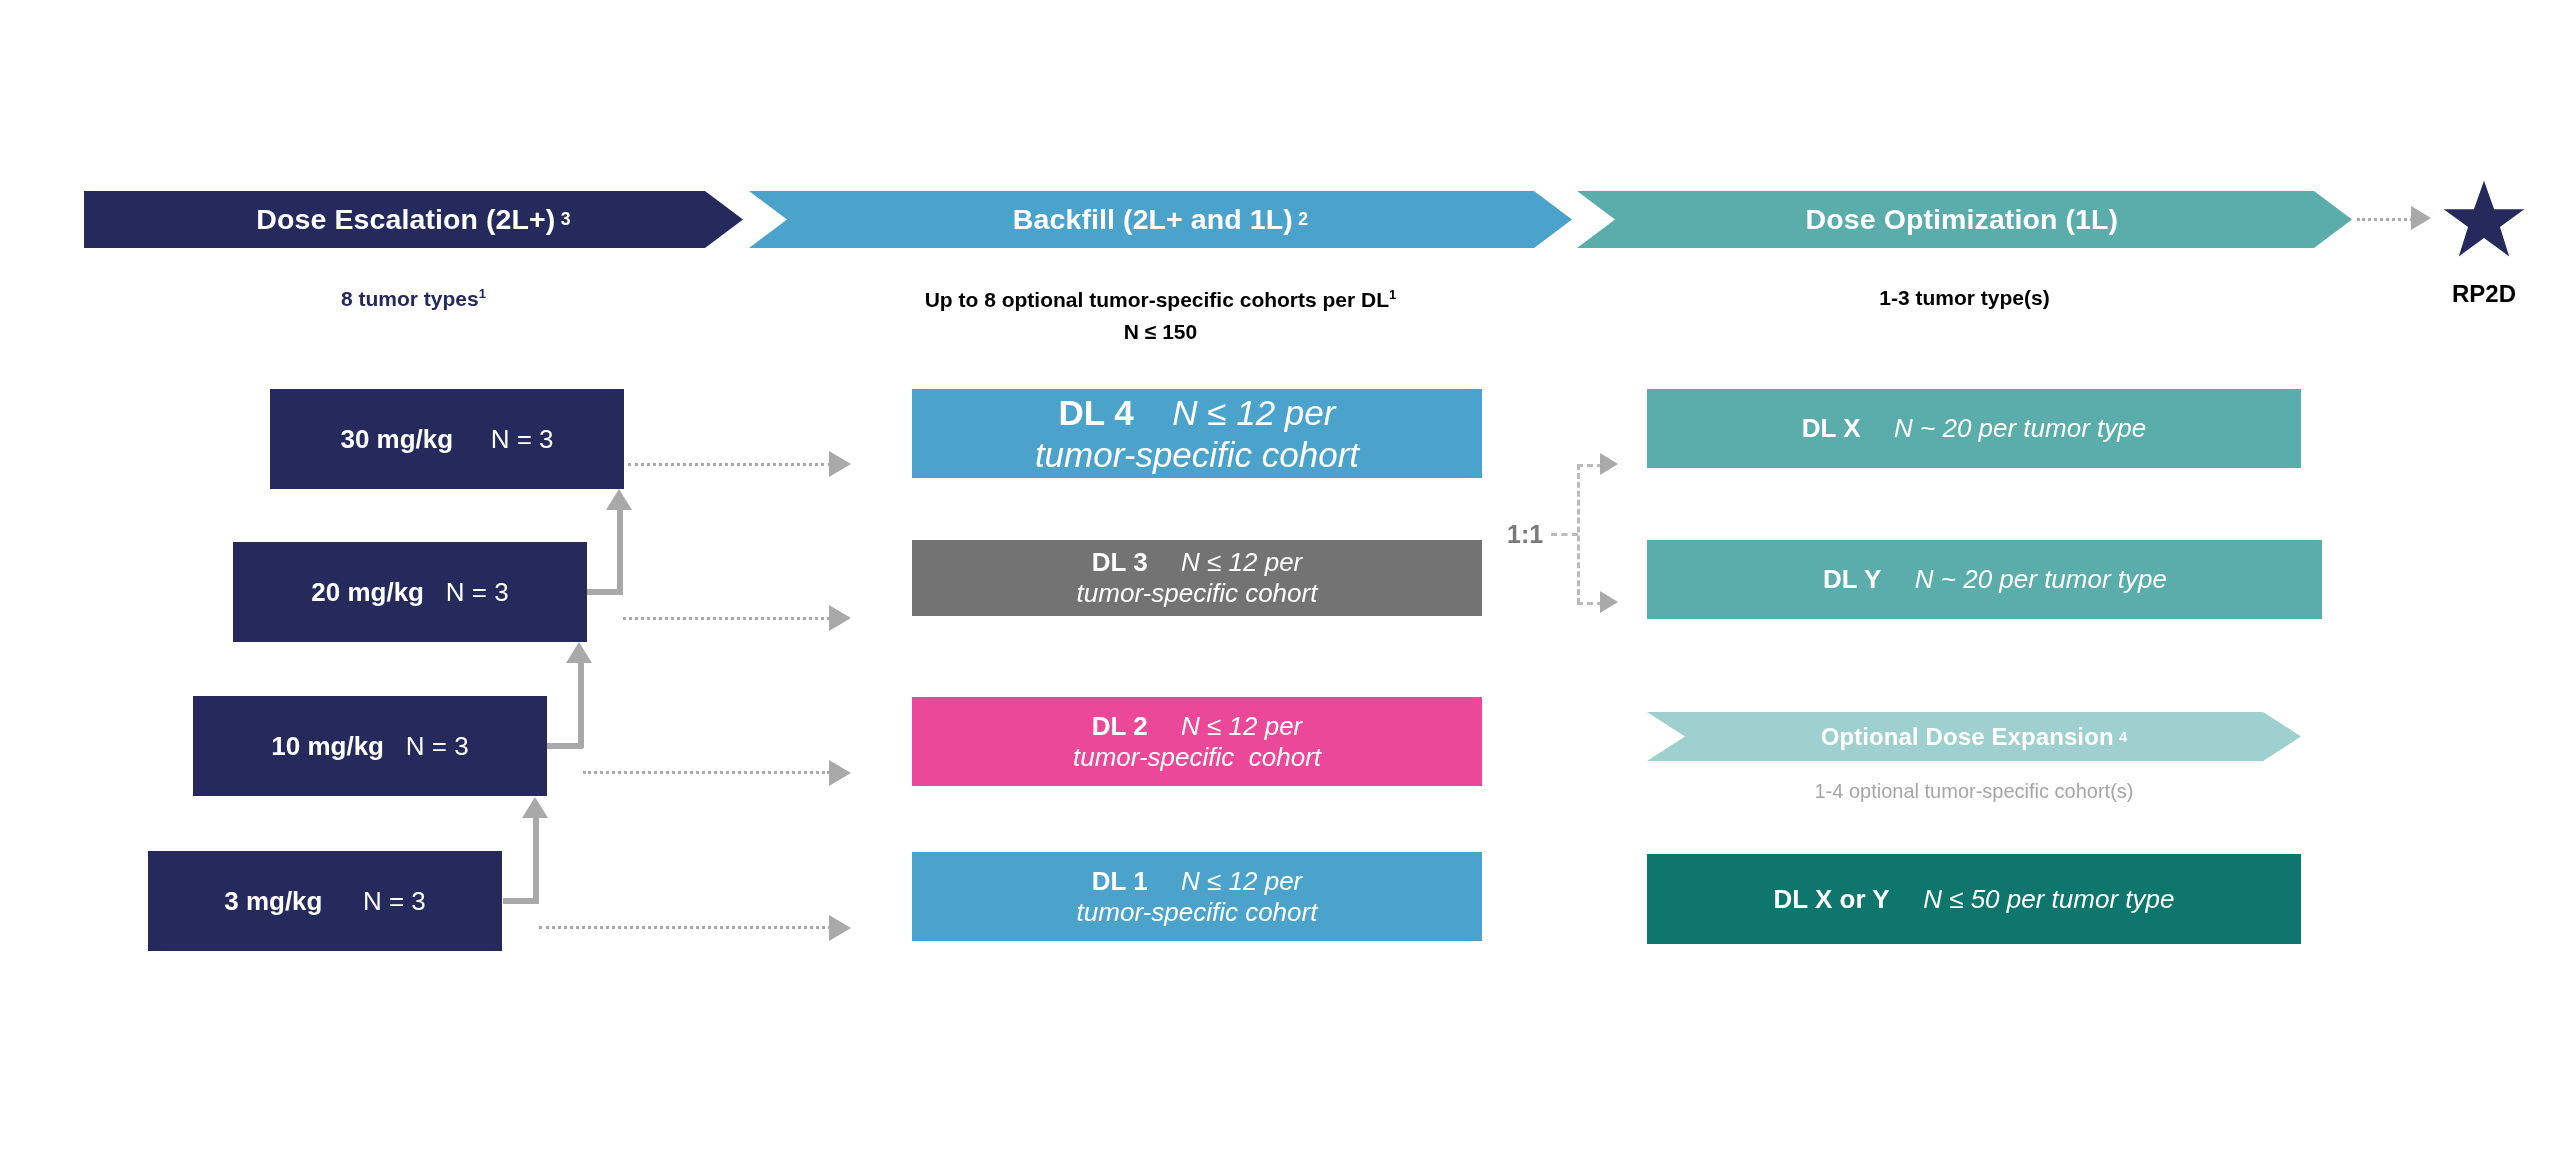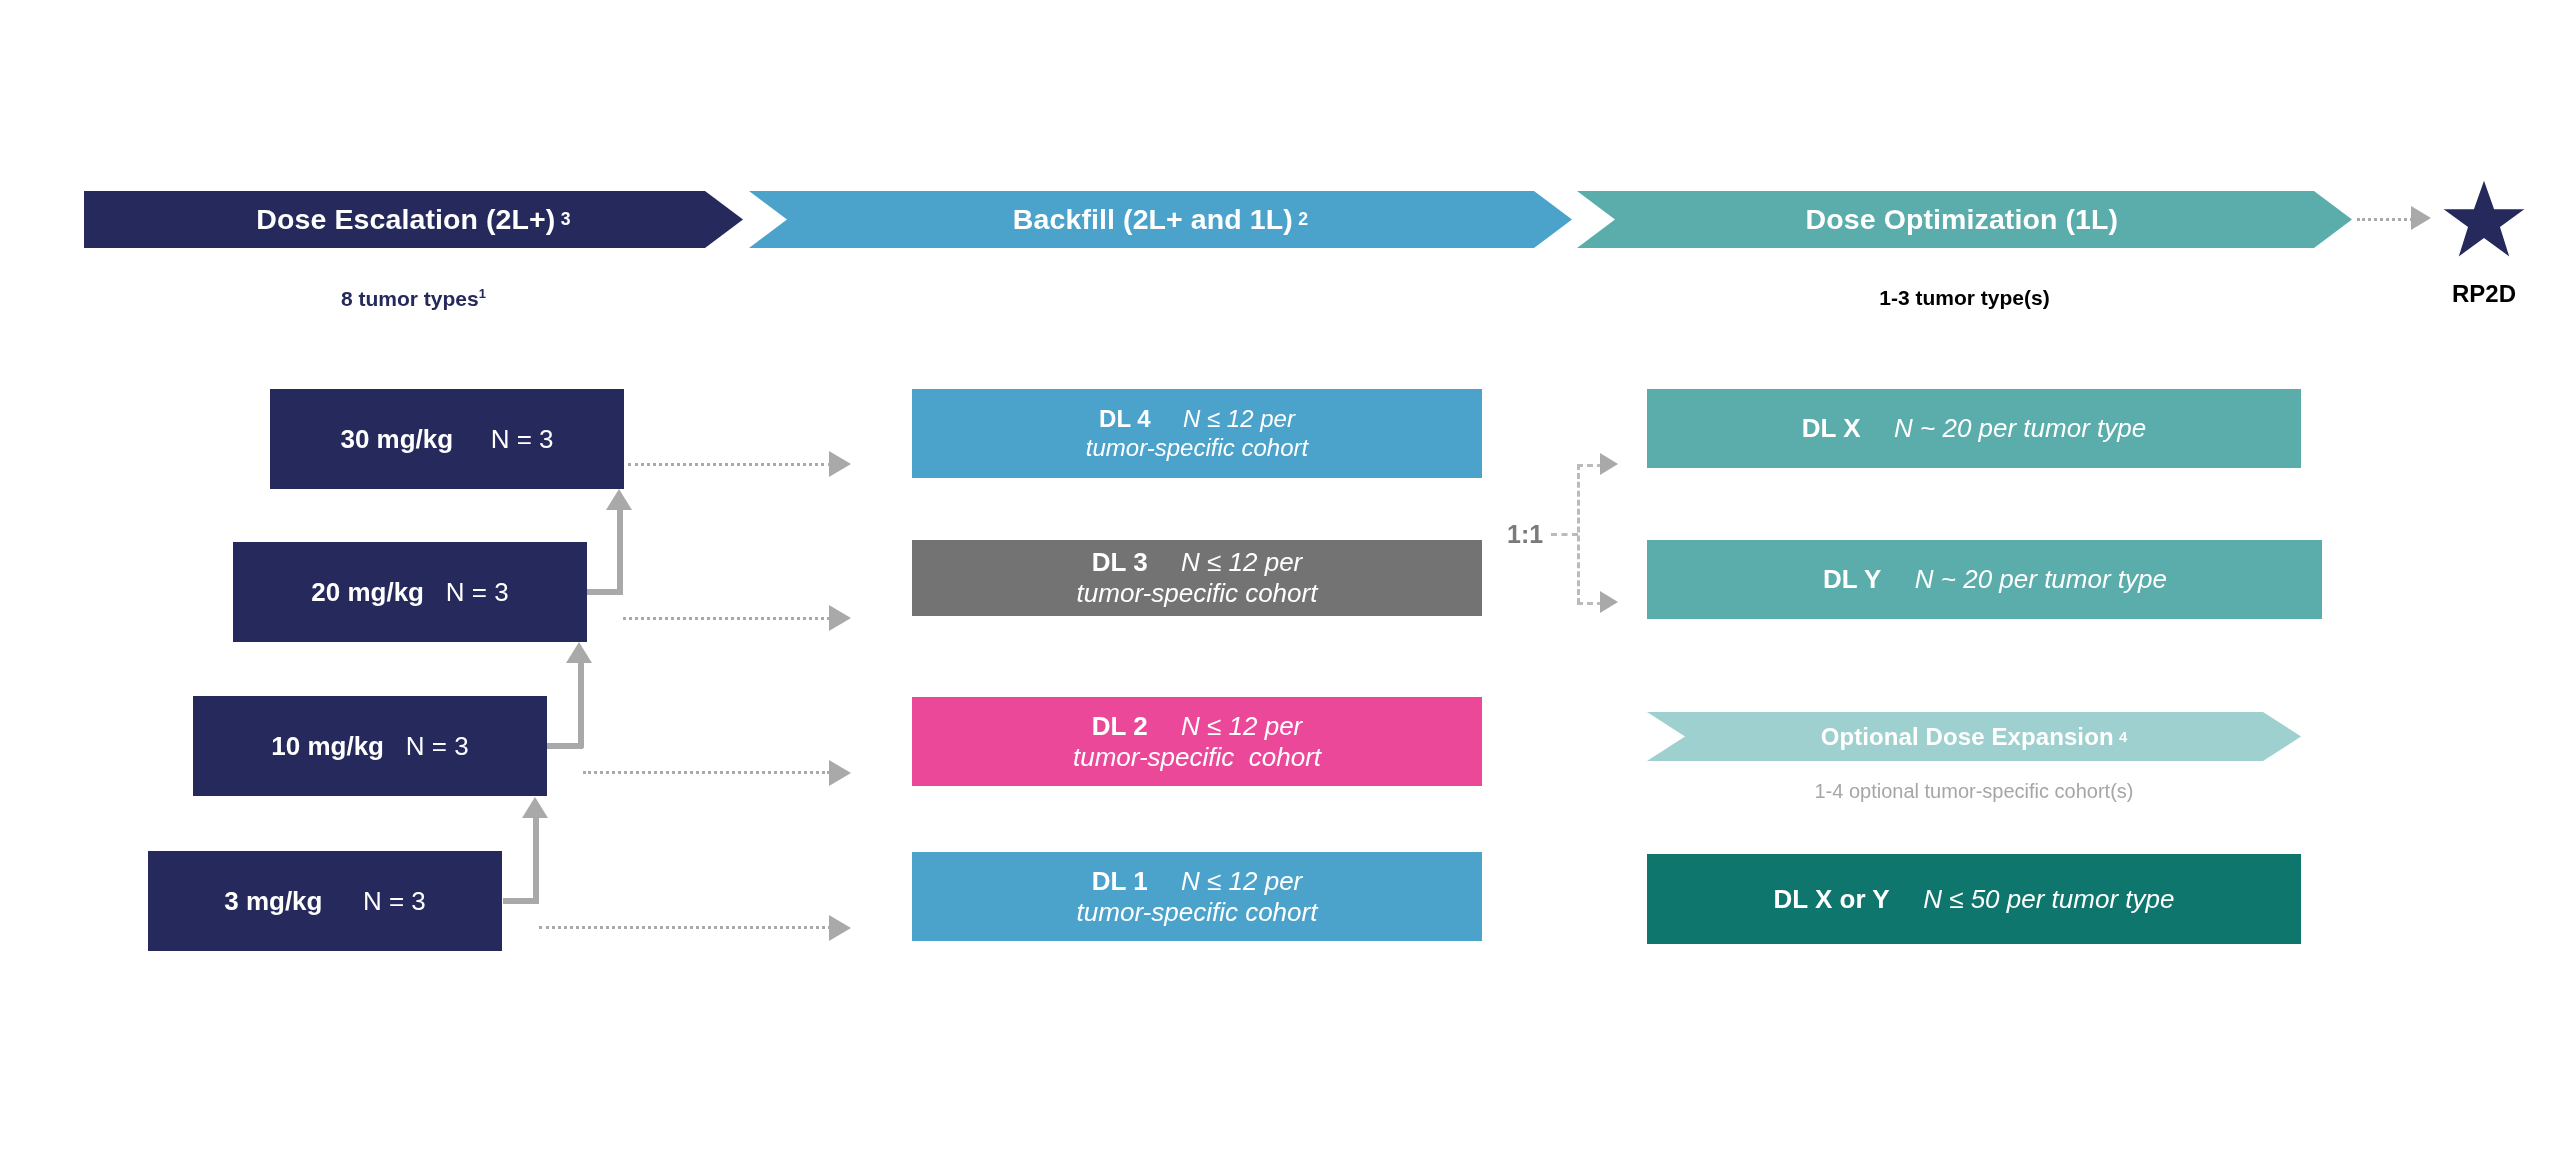--- a/index.html
+++ b/index.html
@@ -81,20 +81,24 @@
 
   <svg class="star" viewBox="0 0 100 95" style="left:2442px;top:179px;width:84px;height:80px;">
     <polygon points="50,2 62,36 98,36 69,57 80,92 50,70 20,92 31,57 2,36 38,36" fill="#25295B"></polygon>
   </svg>
   <div class="rp2d" style="left:2442px;top:280px;width:84px;font-size:24px;">RP2D</div>
 
   <div class="cap" style="left:84px;top:286px;width:659px;font-size:21px;color:#25295B;">
     <span>8 tumor types</span><span class="sup">1</span>
   </div>
 
+  <div class="cap" style="left:749px;top:286px;width:823px;font-size:21px;color:#000;line-height:1.35;white-space:normal;">
+    <span>Up to 8 optional tumor-specific cohorts per DL</span><span class="sup">1</span>
+    <div style="margin-top:3.2px;">N ≤ 150</div>
+  </div>
 
   <div class="cap" style="left:1577px;top:286px;width:775px;font-size:21px;color:#000;">
     <span>1-3 tumor type(s)</span>
   </div>
 
   <div class="box" style="left:270px;top:389px;width:354px;height:100px;background:#25295B;font-size:26px;">
     <div>
       <span class="b">30 mg/kg</span>
       <span style="display:inline-block;width:23px;"></span>
       <span>N = 3</span>
@@ -142,21 +146,21 @@
 
   <div class="dotline" style="left:623px;top:617px;width:207px;"></div>
   <div class="arrowR" style="left:829px;top:605px;"></div>
 
   <div class="dotline" style="left:583px;top:771px;width:247px;"></div>
   <div class="arrowR" style="left:829px;top:760px;"></div>
 
   <div class="dotline" style="left:539px;top:926px;width:292px;"></div>
   <div class="arrowR" style="left:829px;top:915px;"></div>
 
-  <div class="box" style="left:912px;top:389px;width:570px;height:89px;background:#4BA3CC;font-size:24px;">
+  <div class="box" style="left:912px;top:389px;width:570px;height:89px;background:#4BA3CC;font-size:35px;">
     <div>
       <span class="b">DL 4</span>
       <span style="display:inline-block;width:19px;"></span>
       <span class="i">N ≤ 12 per</span>
       <div class="i">tumor-specific cohort</div>
     </div>
   </div>
 
   <div class="box" style="left:912px;top:540px;width:570px;height:76px;background:#737373;font-size:26px;">
     <div>

